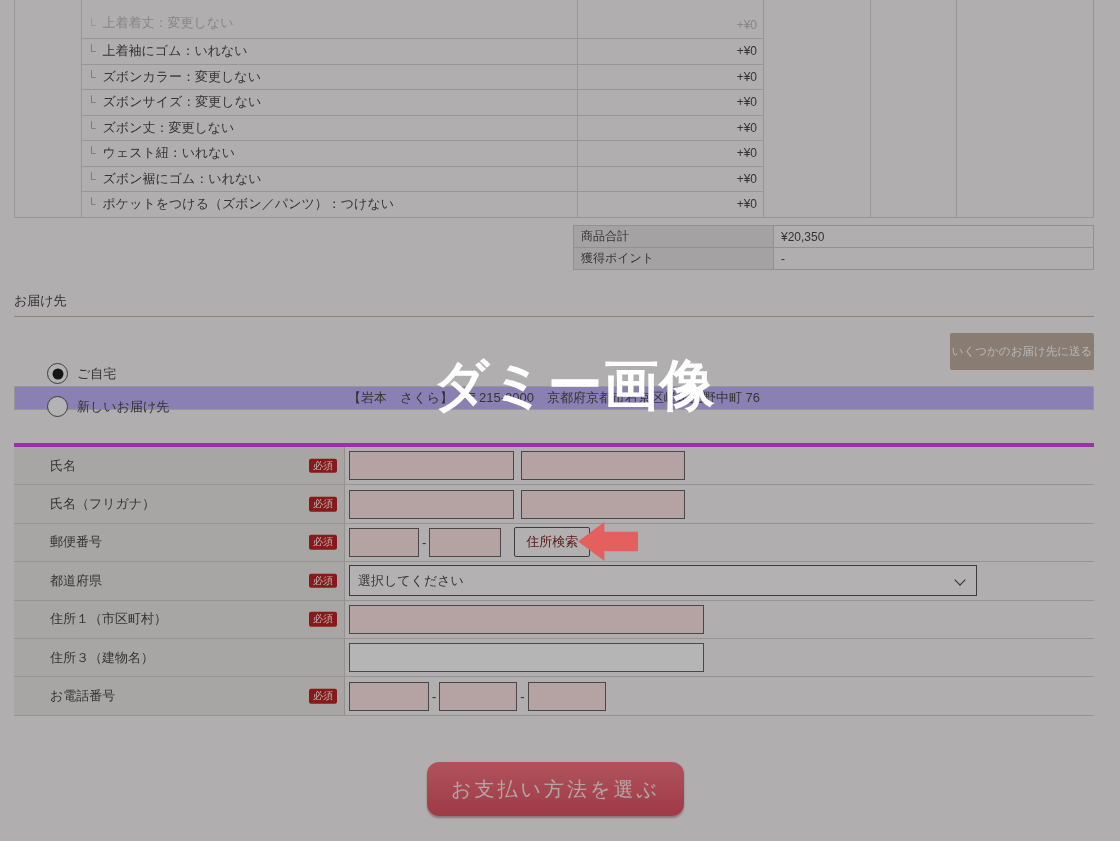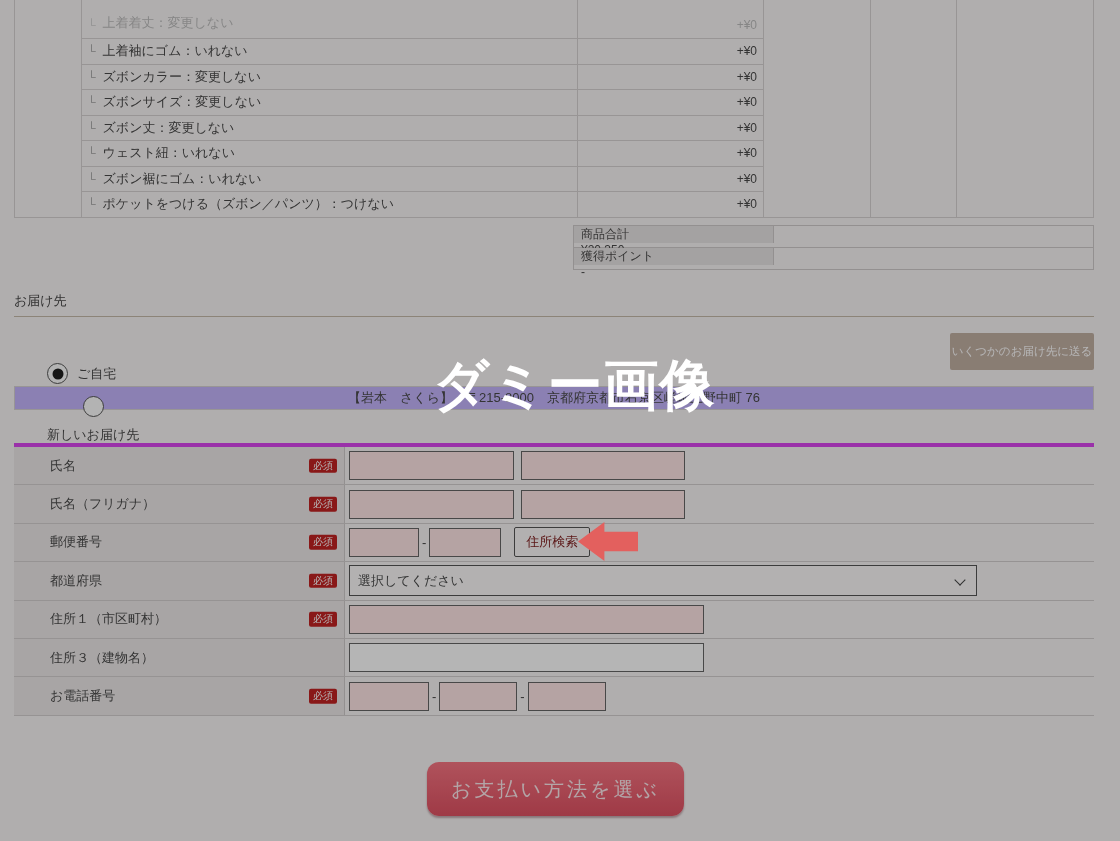--- a/index.html
+++ b/index.html
@@ -27,35 +27,35 @@
              white-space:nowrap; overflow:hidden; }
   .opt-price{ width:186px; border-left:1px solid #D6D2D2; display:flex; align-items:center;
               justify-content:flex-end; padding-right:6px; font-size:12px; }
   .opt-row.first .opt-name,.opt-row.first .opt-price{ align-items:flex-end; padding-bottom:6px; }
   .tree{ color:#A3A3A3; font-size:12px; }
   .opt-row.first .tree{ color:#CFCFCF; }
 
   
   #totals{ position:absolute; left:573px; top:225px; width:521px;
            border:1px solid #CFCBCB; border-bottom:none; font-size:12px; }
-  .tot-row{ display:flex; height:22px; border-bottom:1px solid #CFCBCB;flex-direction:column; }
+  .tot-row{ display:flex; height:22px; border-bottom:1px solid #CFCBCB; }
   .tot-label{ width:200px; background:#E8E4E4; border-right:1px solid #CFCBCB;
               display:flex; align-items:center; padding-left:7px; }
   .tot-value{ flex:1; display:flex; align-items:center; padding-left:7px; }
 
   
   #delivery-heading{ position:absolute; left:14px; top:292px; width:1080px;
                      font-size:13px; padding-bottom:6px; border-bottom:1px solid #C6BBAA; }
   #multi-btn{ position:absolute; left:950px; top:333px; width:144px; height:37px;
               background:#C2B0A3; color:#FFFFFF; font-size:11.5px; border:none; border-radius:2px;
               display:flex; align-items:center; justify-content:center; cursor:pointer;
               font-family:Liberation Sans, sans-serif; }
   .radio-row{ position:absolute; left:47px; display:flex; align-items:center; gap:9px; font-size:13px; }
   #radio-home-row{ top:363px; }
-  #radio-new-row{ top:396px;flex-direction:column; }
+  #radio-new-row{ top:396px; }
   .radio{ width:21px; height:21px; border-radius:50%; border:1.5px solid #555; background:#FDFDFD;
           position:relative; cursor:pointer; flex:none; }
   .radio.checked::after{ content:""; position:absolute; left:50%; top:50%;
           transform:translate(-50%,-50%); width:11px; height:11px; border-radius:50%; background:#1E1E1E; }
   #home-address{ position:absolute; left:14px; top:386px; width:1080px; height:24px;
           background:#c4b5fd; border:1px solid #D6D2D2; display:flex; align-items:center;
           justify-content:center; font-size:13px; white-space:nowrap; overflow:hidden; }
 
   
   #form{ position:absolute; left:14px; top:443px; width:1080px;

